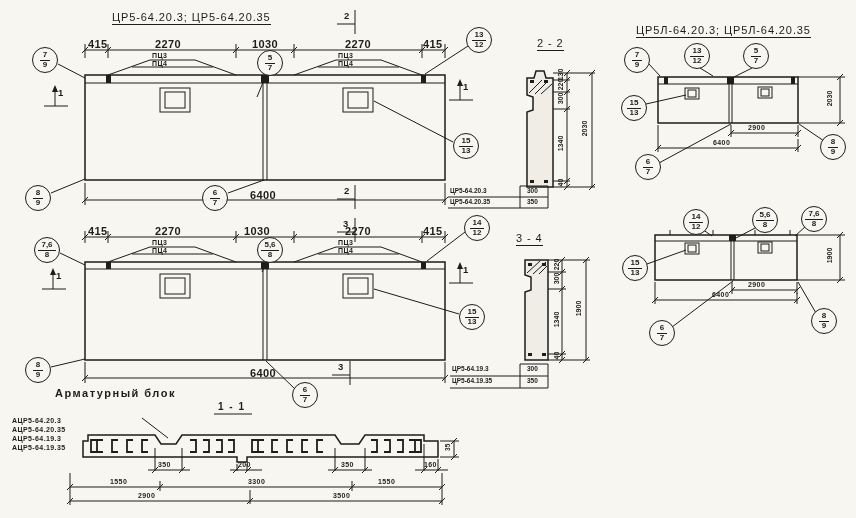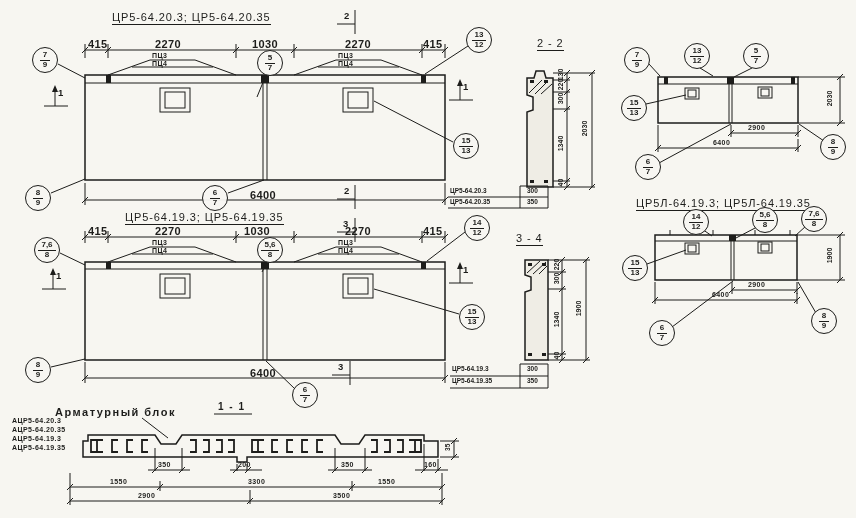--- a/index.html
+++ b/index.html
@@ -159,21 +159,20 @@
     </div>
 <div class="bln" style="left:453px;top:133px">
       <i>15</i>
       <b>13</b>
     </div>
 <div class="bln" style="left:202px;top:185px">
       <i>6</i>
       <b>7</b>
     </div>
 
-<span class="title" style="left:125px;top:211px">ЦР5-64.19.3;   ЦР5-64.19.35</span>
 <span class="mk" style="left:343px;top:219px">3</span>
 <span class="mk" style="left:338px;top:362px">3</span>
 <span class="mk" style="left:56px;top:271px">1</span>
 <span class="mk" style="left:463px;top:265px">1</span>
 <span class="d" style="left:88px;top:226px">415</span>
 <span class="d" style="left:155px;top:226px">2270</span>
 <span class="d" style="left:244px;top:226px">1030</span>
 <span class="d" style="left:345px;top:226px">2270</span>
 <span class="d" style="left:423px;top:226px">415</span>
 <span class="d" style="left:250px;top:368px">6400</span>
@@ -222,20 +221,21 @@
 <span class="vd" style="left:539px;top:261px">220</span>
 <span class="vd" style="left:539px;top:275px">300</span>
 <span class="vd" style="left:539px;top:316px">1340</span>
 <span class="vd" style="left:539px;top:352px">40</span>
 <span class="vd" style="left:561px;top:305px">1900</span>
 <span class="tt" style="left:452px;top:366px">ЦР5-64.19.3</span>
 <span class="tt" style="left:452px;top:378px">ЦР5-64.19.35</span>
 <span class="tt" style="left:527px;top:366px">300</span>
 <span class="tt" style="left:527px;top:378px">350</span>
 
+<span class="title" style="left:636px;top:24px">ЦР5Л-64.20.3;   ЦР5Л-64.20.35</span>
 <span class="d sm" style="left:748px;top:124px">2900</span>
 <span class="d sm" style="left:713px;top:139px">6400</span>
 <span class="vd" style="left:812px;top:95px">2030</span>
 <div class="bln" style="left:624px;top:47px">
       <i>7</i>
       <b>9</b>
     </div>
 <div class="bln" style="left:684px;top:43px">
       <i>13</i>
       <b>12</b>
@@ -250,21 +250,20 @@
     </div>
 <div class="bln" style="left:635px;top:154px">
       <i>6</i>
       <b>7</b>
     </div>
 <div class="bln" style="left:820px;top:134px">
       <i>8</i>
       <b>9</b>
     </div>
 
-<span class="title" style="left:636px;top:197px">ЦР5Л-64.19.3;   ЦР5Л-64.19.35</span>
 <span class="d sm" style="left:748px;top:281px">2900</span>
 <span class="d sm" style="left:712px;top:291px">6400</span>
 <span class="vd" style="left:812px;top:252px">1900</span>
 <div class="bln" style="left:683px;top:209px">
       <i>14</i>
       <b>12</b>
     </div>
 <div class="bln" style="left:752px;top:207px">
       <i>5,6</i>
       <b>8</b>
@@ -280,21 +279,21 @@
 <div class="bln" style="left:649px;top:320px">
       <i>6</i>
       <b>7</b>
     </div>
 <div class="bln" style="left:811px;top:308px">
       <i>8</i>
       <b>9</b>
     </div>
 
 <span class="d ls" style="left:218px;top:402px;font-size:10px">1 - 1</span>
-<span class="d ls" style="left:55px;top:407px">Арматурный блок</span>
+<span class="d ls" style="left:55px;top:388px">Арматурный блок</span>
 <span class="d sm" style="left:12px;top:417px">АЦР5-64.20.3</span>
 <span class="d sm" style="left:12px;top:426px">АЦР5-64.20.35</span>
 <span class="d sm" style="left:12px;top:435px">АЦР5-64.19.3</span>
 <span class="d sm" style="left:12px;top:444px">АЦР5-64.19.35</span>
 <span class="d sm" style="left:158px;top:461px">350</span>
 <span class="d sm" style="left:238px;top:461px">200</span>
 <span class="d sm" style="left:341px;top:461px">350</span>
 <span class="d sm" style="left:424px;top:461px">160</span>
 <span class="vd" style="left:431px;top:444px;font-size:6.5px">35</span>
 <span class="d sm" style="left:110px;top:478px">1550</span>

